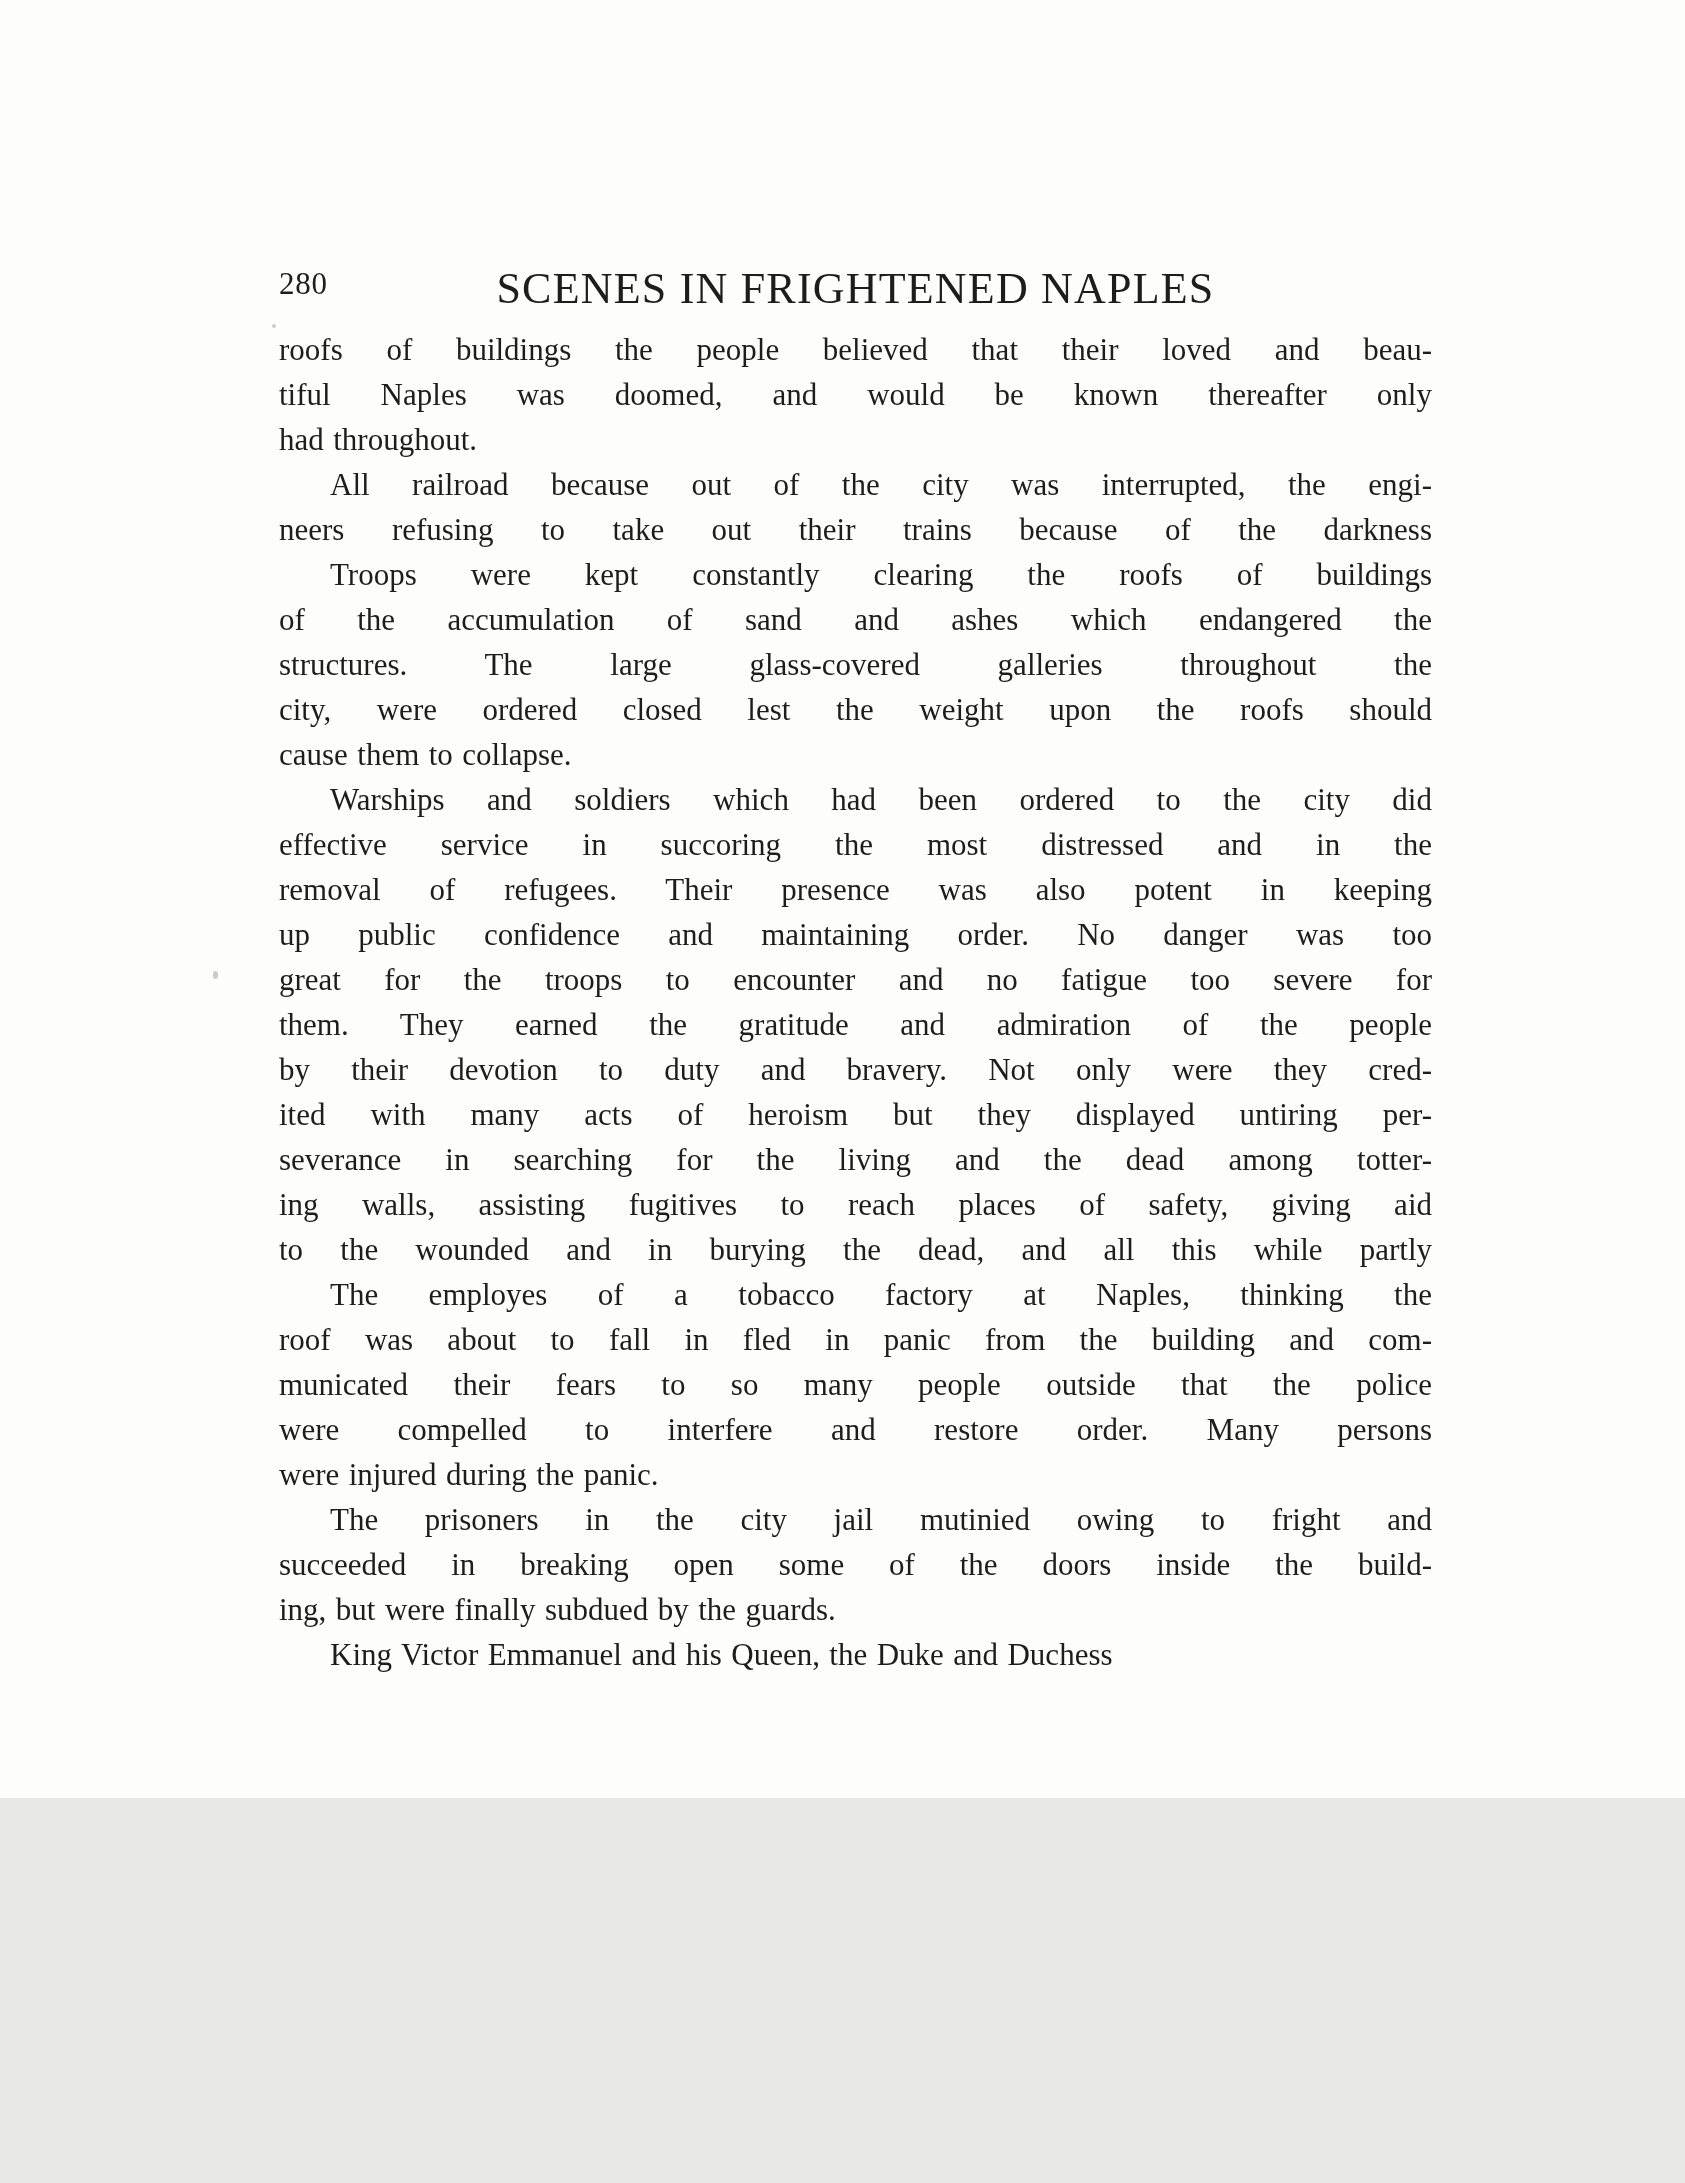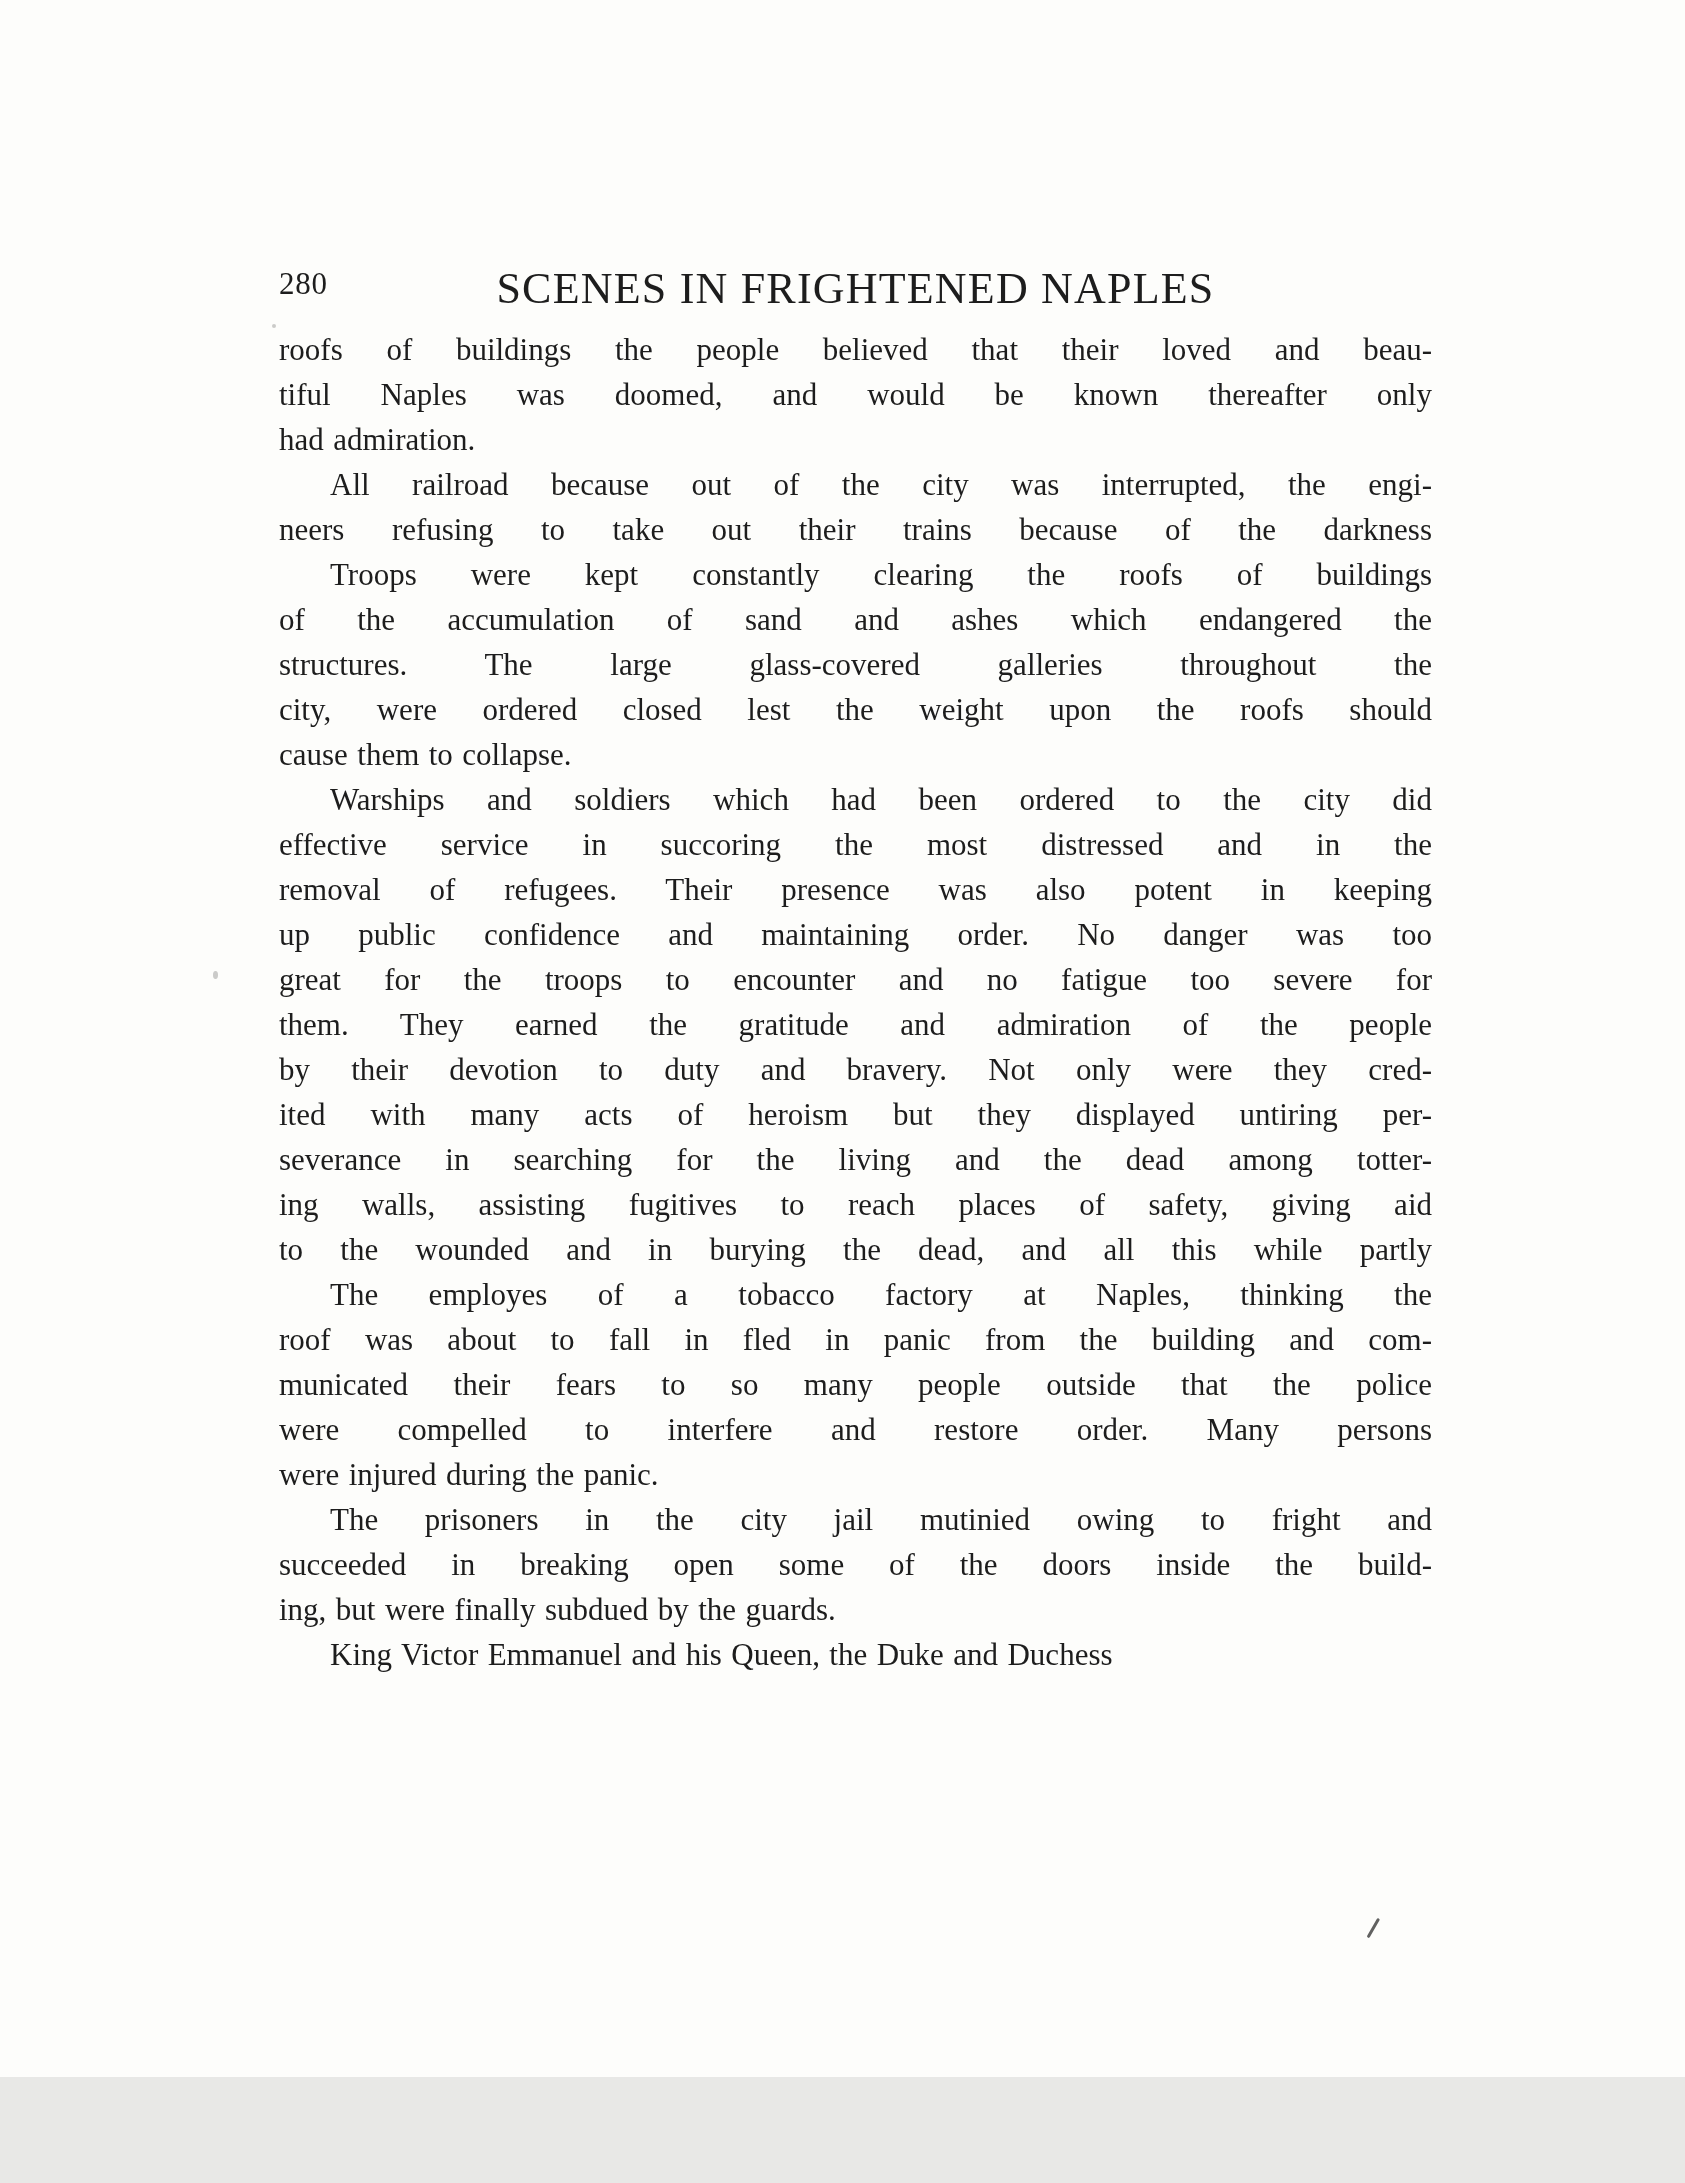--- a/index.html
+++ b/index.html
@@ -3,21 +3,21 @@
 <meta charset="utf-8">
 <style>
   html, body {
     margin: 0;
     padding: 0;
     background: #e8e8e6;
   }
   .scan-page {
     position: relative;
     width: 1685px;
-    height: 2077px;
+    height: 1798px;
     background: #fdfdfb;
     overflow: hidden;
     font-family: "Liberation Serif", "DejaVu Serif", serif;
     color: #1d1d1d;
   }
   .text-block {
     position: absolute;
     left: 279px;
     top: 263px;
     width: 1153px;
@@ -81,21 +81,21 @@
 <div class="scan-page">
   <div class="text-block">
     <div class="page-header">
       <span class="page-number">280</span>
       <div class="running-title">SCENES IN FRIGHTENED NAPLES</div>
     </div>
     <div>
         <div class="paragraph">
           <div class="text-line">roofs of buildings the people believed that their loved and beau-</div>
           <div class="text-line">tiful Naples was doomed, and would be known thereafter only</div>
-          <div class="text-line last">had admiration.</div>
+          <div class="text-line last">had throughout.</div>
         </div>
         <div class="paragraph">
           <div class="text-line indent">All railroad because out of the city was interrupted, the engi-</div>
           <div class="text-line">neers refusing to take out their trains because of the darkness</div>
         </div>
         <div class="paragraph">
           <div class="text-line indent">Troops were kept constantly clearing the roofs of buildings</div>
           <div class="text-line">of the accumulation of sand and ashes which endangered the</div>
           <div class="text-line">structures.  The large glass-covered galleries throughout the</div>
           <div class="text-line">city, were ordered closed lest the weight upon the roofs should</div>

